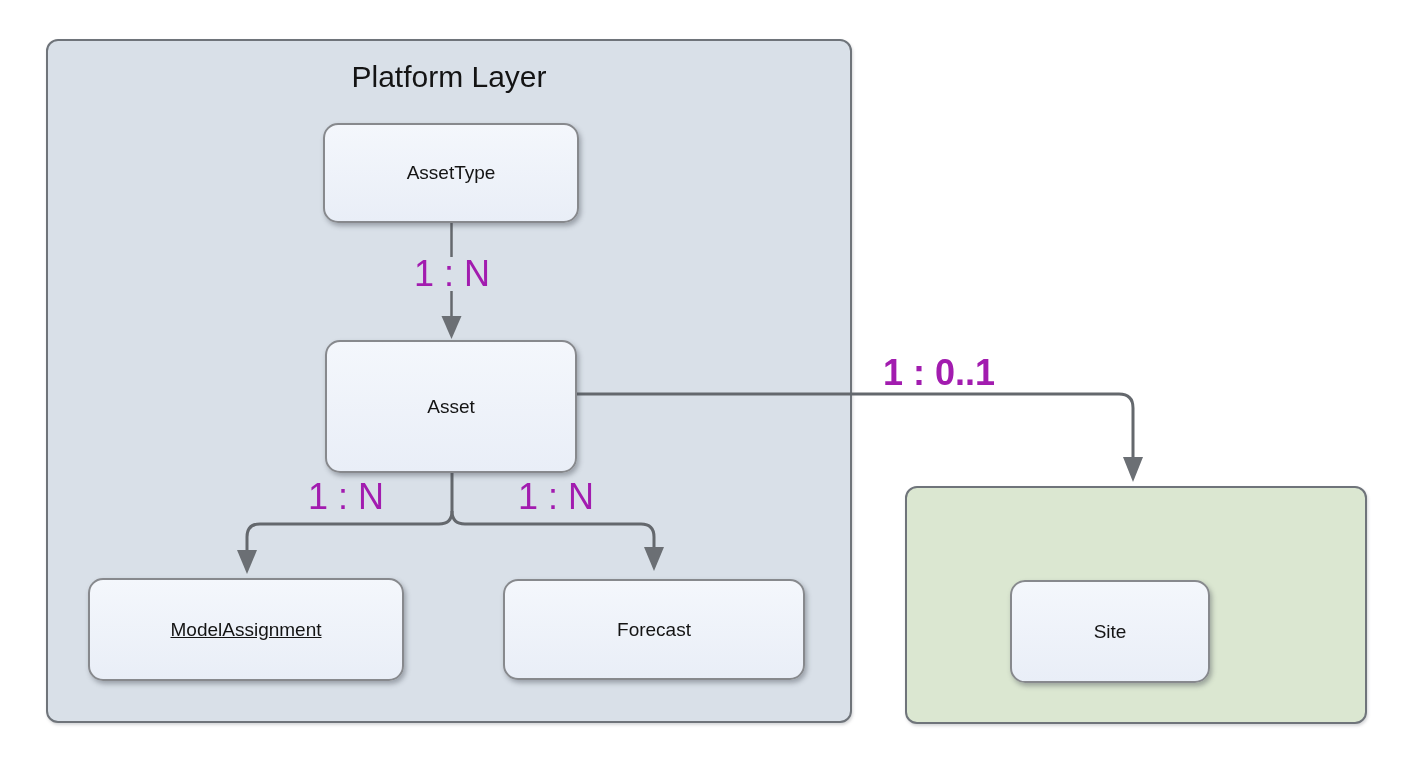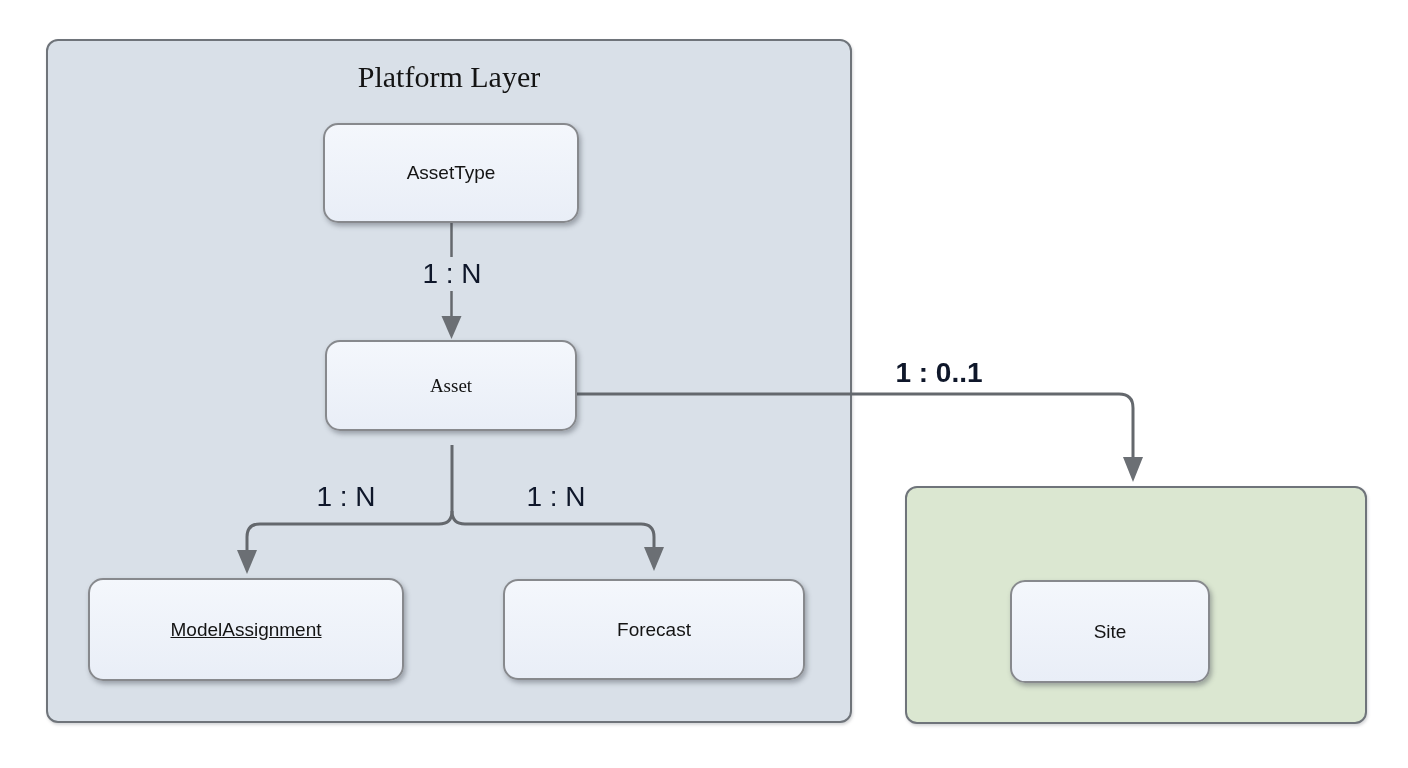--- a/index.html
+++ b/index.html
@@ -31,40 +31,40 @@
     left: 905px; top: 486px; width: 462px; height: 238px;
     background: #dbe7d1;
   }
   .group-title {
     position: absolute;
     text-align: center;
     font-size: 30px;
     color: #141414;
     white-space: nowrap;
   }
-  .group-title--platform { left: 46px; top: 60px; width: 806px; font-family: Liberation Serif, serif; }
+  .group-title--platform { left: 46px; top: 60px; width: 806px; }
   .group-title--application { left: 905px; top: 508px; width: 462px; }
 
   
   .node {
     position: absolute;
     box-sizing: border-box;
     border: 2px solid #87898d;
     border-radius: 15px;
     background: linear-gradient(180deg, #f4f7fc 0%, #e9eef7 100%);
     box-shadow: 2px 3px 5px rgba(60,65,75,0.40);
     display: flex;
     align-items: center;
     justify-content: center;
     font-size: 19px;
     color: #141414;
     z-index: 3;
   }
   .node--asset-type       { left: 323px; top: 123px; width: 256px; height: 100px; }
-  .node--asset            { left: 325px; top: 340px; width: 252px; height: 91px; font-family: Liberation Serif, serif; }
+  .node--asset            { left: 325px; top: 340px; width: 252px; height: 133px; }
   .node--model-assignment { left:  88px; top: 578px; width: 316px; height: 103px; text-decoration: underline; }
   .node--forecast         { left: 503px; top: 579px; width: 302px; height: 101px; }
   .node--site             { left: 1010px; top: 580px; width: 200px; height: 103px; }
 
   
   .edge-layer {
     position: absolute;
     left: 0; top: 0;
     width: 1408px; height: 768px;
     z-index: 2;
@@ -75,22 +75,22 @@
     stroke: #64686d;
     stroke-width: 3;
   }
   .edge-line--thin { stroke-width: 2.5; }
   .arrowhead { fill: #6b6f74; stroke: none; }
 
   
   .edge-label {
     position: absolute;
     transform: translate(-50%, -50%);
-    font-size: 28px;
-    color: #0f172a;
+    font-size: 36px;
+    color: #a21caf;
     white-space: nowrap;
     z-index: 4;
   }
   .edge-label--e1 { left: 452px; top: 274px; }
   .edge-label--e2 { left: 346px; top: 497px; }
   .edge-label--e3 { left: 556px; top: 497px; }
   .edge-label--e4 { left: 939px; top: 373px; font-weight: bold; }
 </style>
 </head>
 <body>

